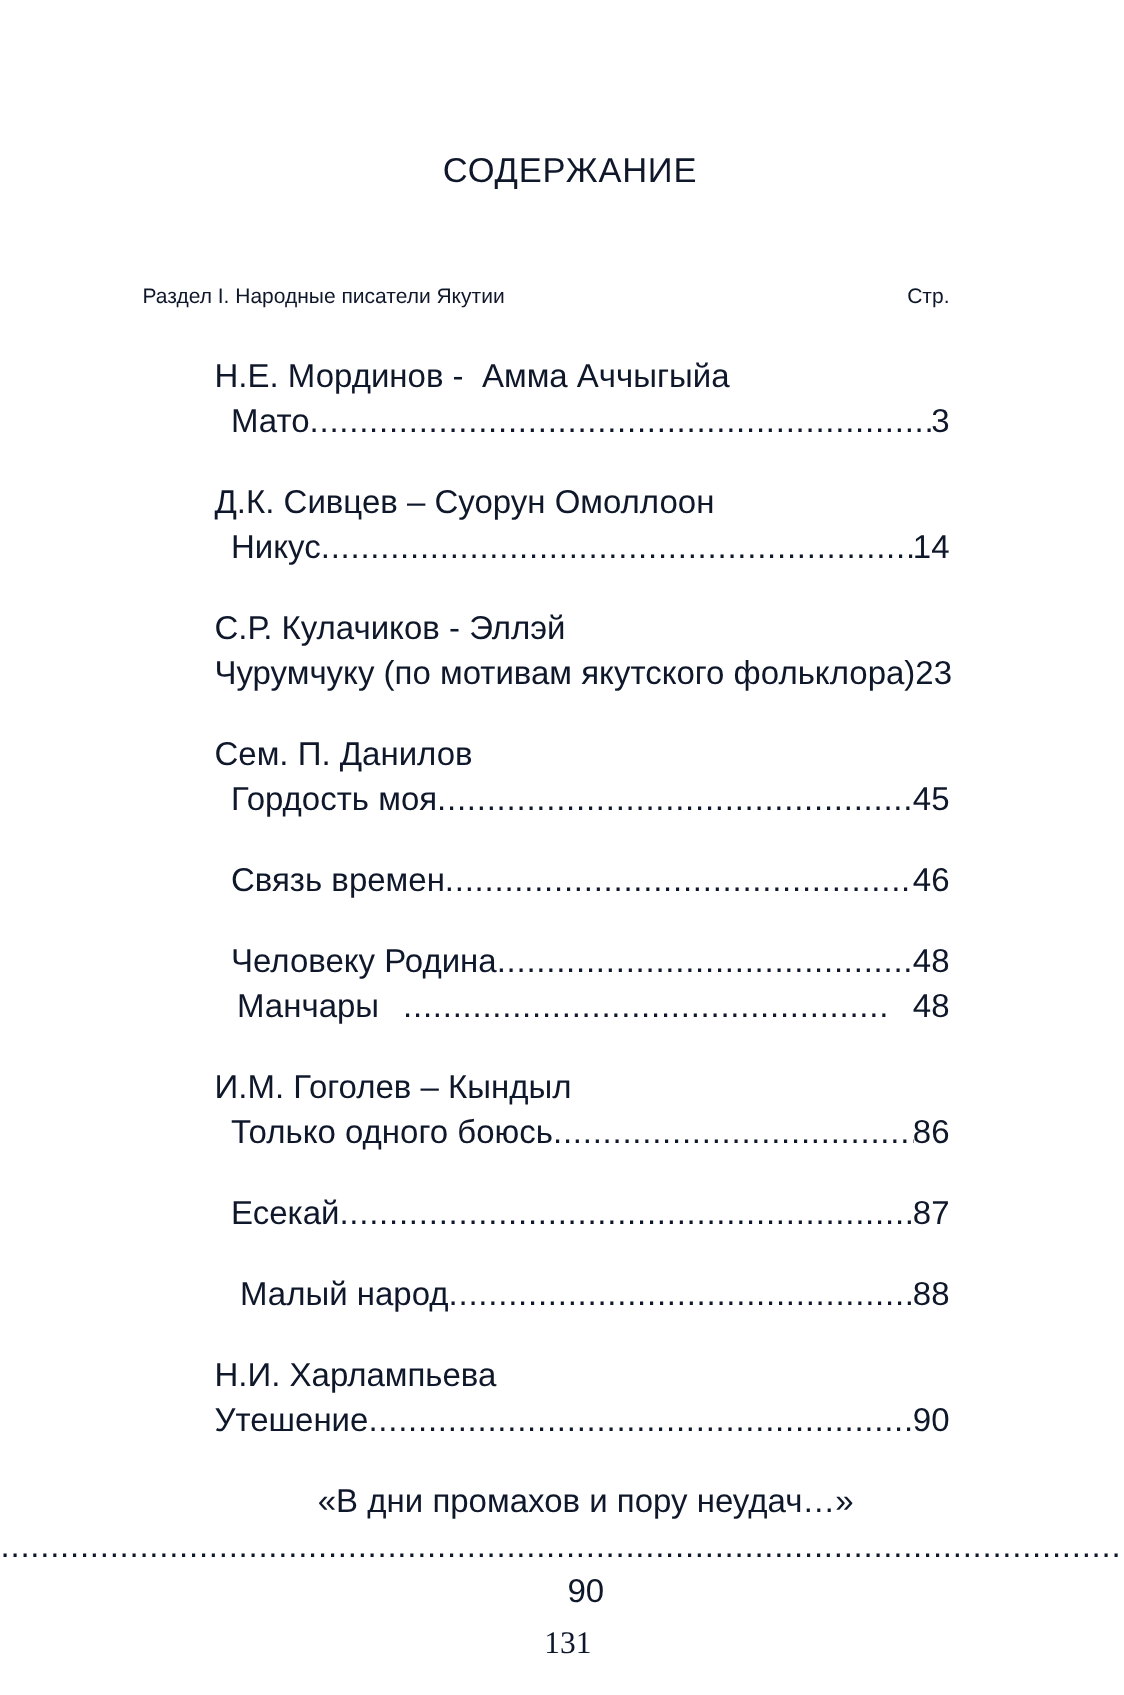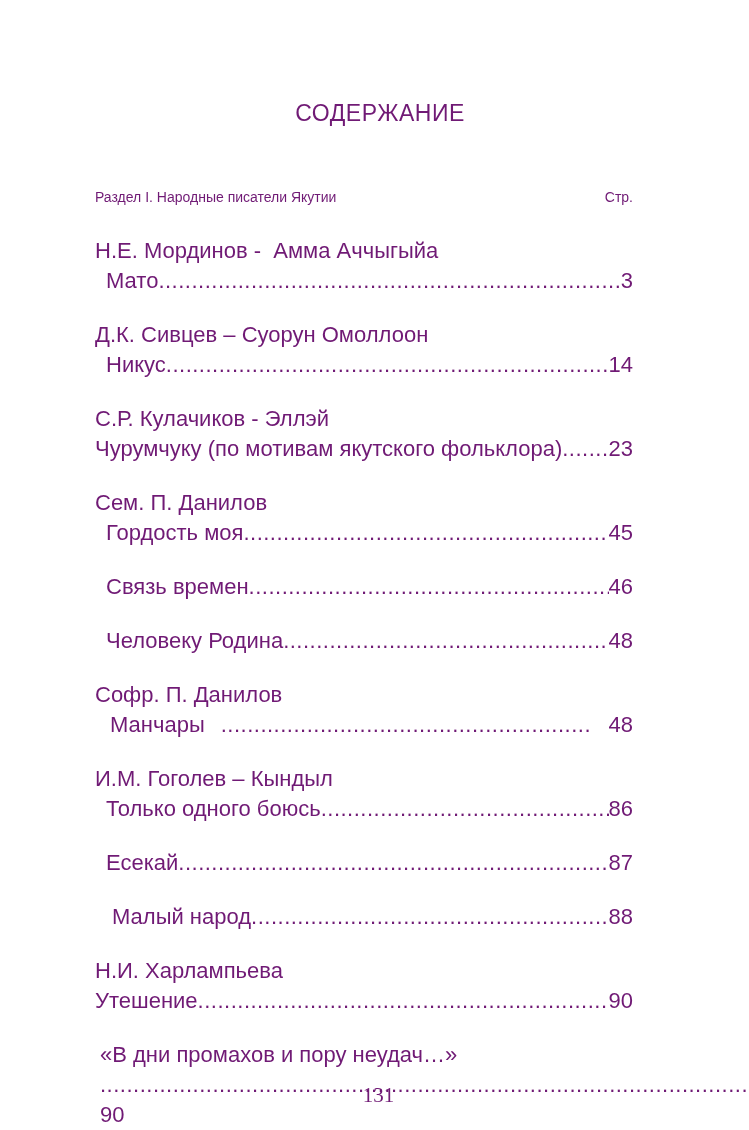--- a/index.html
+++ b/index.html
@@ -7,21 +7,21 @@
     padding: 0;
     background: #ffffff;
   }
   .page {
     position: relative;
     width: 749px;
     height: 1130px;
     background: #ffffff;
     overflow: hidden;
     font-family: "Liberation Sans", sans-serif;
-    color: #701a75;
+    color: #0f172a;
   }
   .content {
     position: absolute;
     left: 95px;
     right: 116px;
     top: 0;
     padding-top: 98px;
   }
   .doc-title {
     text-align: center;
@@ -35,24 +35,25 @@
     display: flex;
     align-items: baseline;
     justify-content: space-between;
     margin-top: 54px;
     font-size: 14px;
     line-height: 30px;
     white-space: pre;
   }
   .line {
     display: flex;
-    align-items: flex-start;
+    align-items: center;
     font-size: 22px;
     line-height: 30px;
     margin-top: 0;
+    margin-left: 48px;
   }
   .line > span { white-space: pre; }
   .gap { margin-top: 24px; }
   .dots {
     flex: 1 1 auto;
     min-width: 0;
     overflow: hidden;
     white-space: nowrap;
     letter-spacing: 0.5px;
   }
@@ -126,23 +127,20 @@
       <span>Связь времен</span>
       <span class="dots">................................................................................................................................................................................................................................................................................................................................................................................................................</span>
       <span class="pg">46</span>
     </div>
     <div class="line gap ind-a">
       <span>Человеку Родина</span>
       <span class="dots">................................................................................................................................................................................................................................................................................................................................................................................................................</span>
       <span class="pg">48</span>
     </div>
 
-    <div class="line gap">
-      <span>Софр. П. Данилов</span>
-    </div>
     <div class="line ind-b">
       <span>Манчары</span>
       <span class="dots">................................................................................................................................................................................................................................................................................................................................................................................................................</span>
       <span class="pg">48</span>
     </div>
 
     <div class="line gap">
       <span>И.М. Гоголев – Кындыл</span>
     </div>
     <div class="line ind-a">

